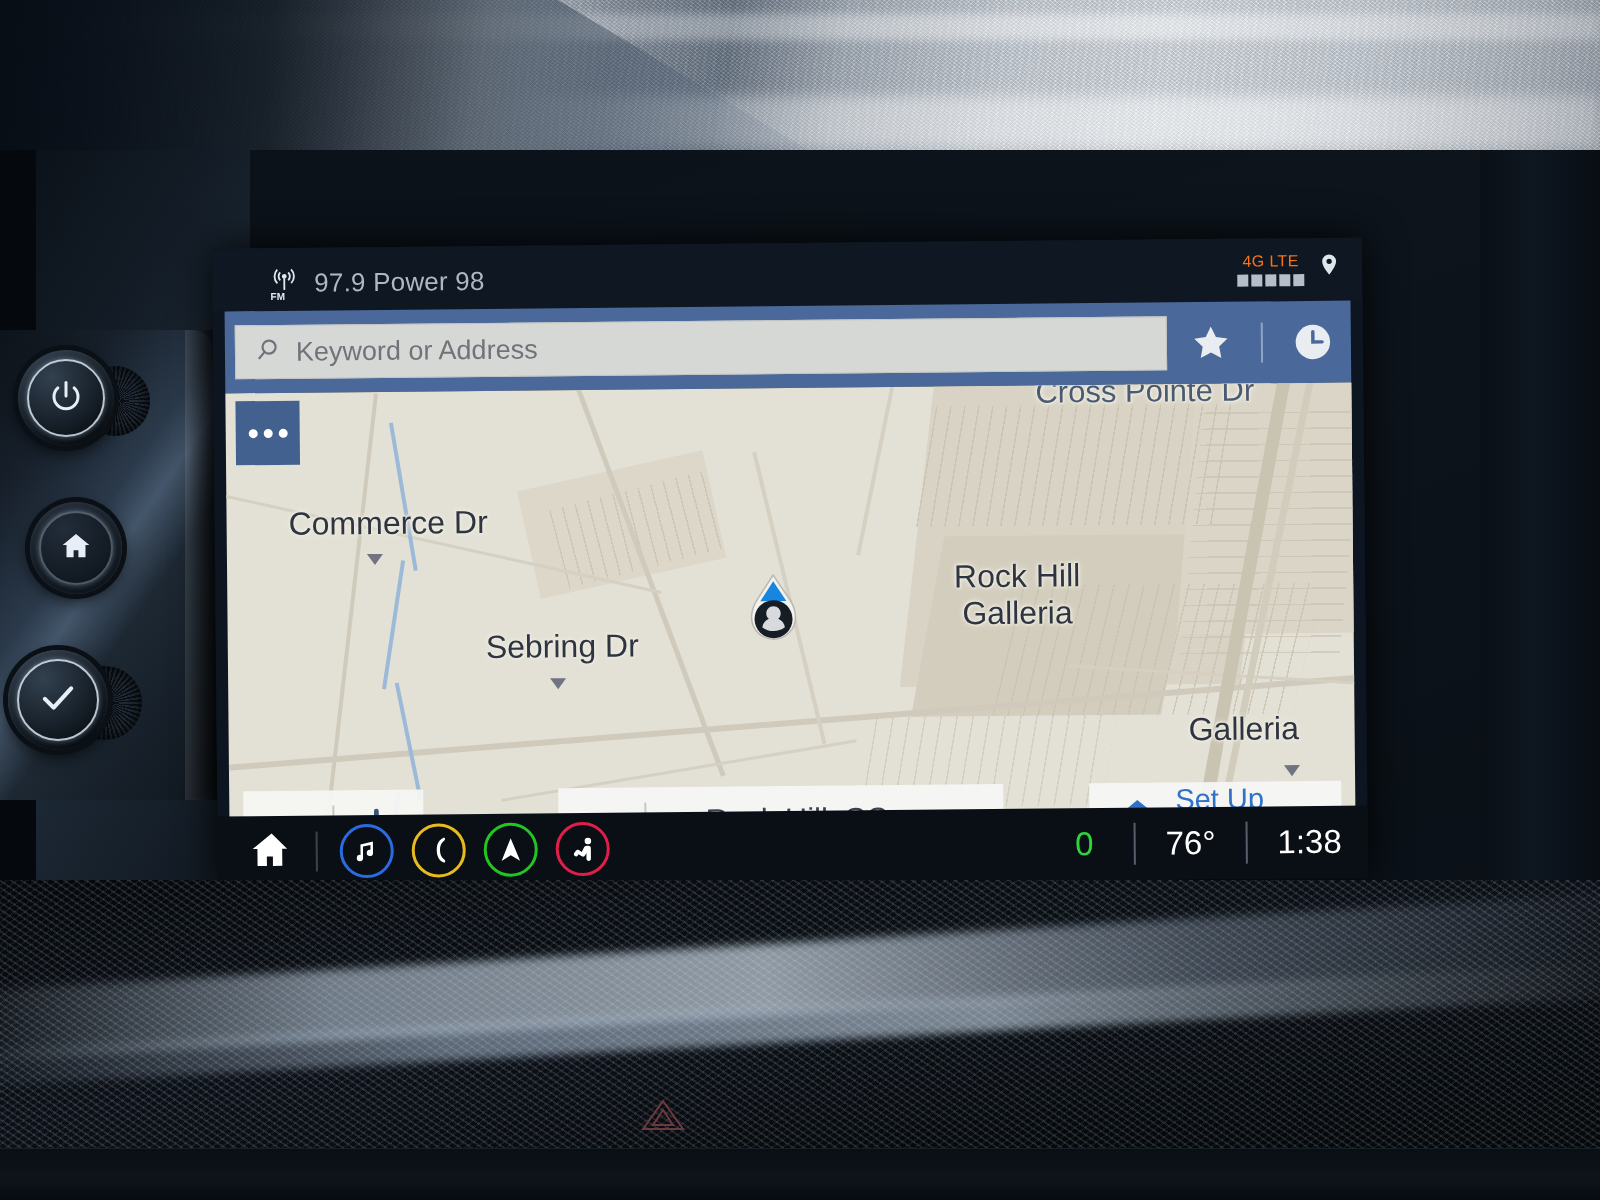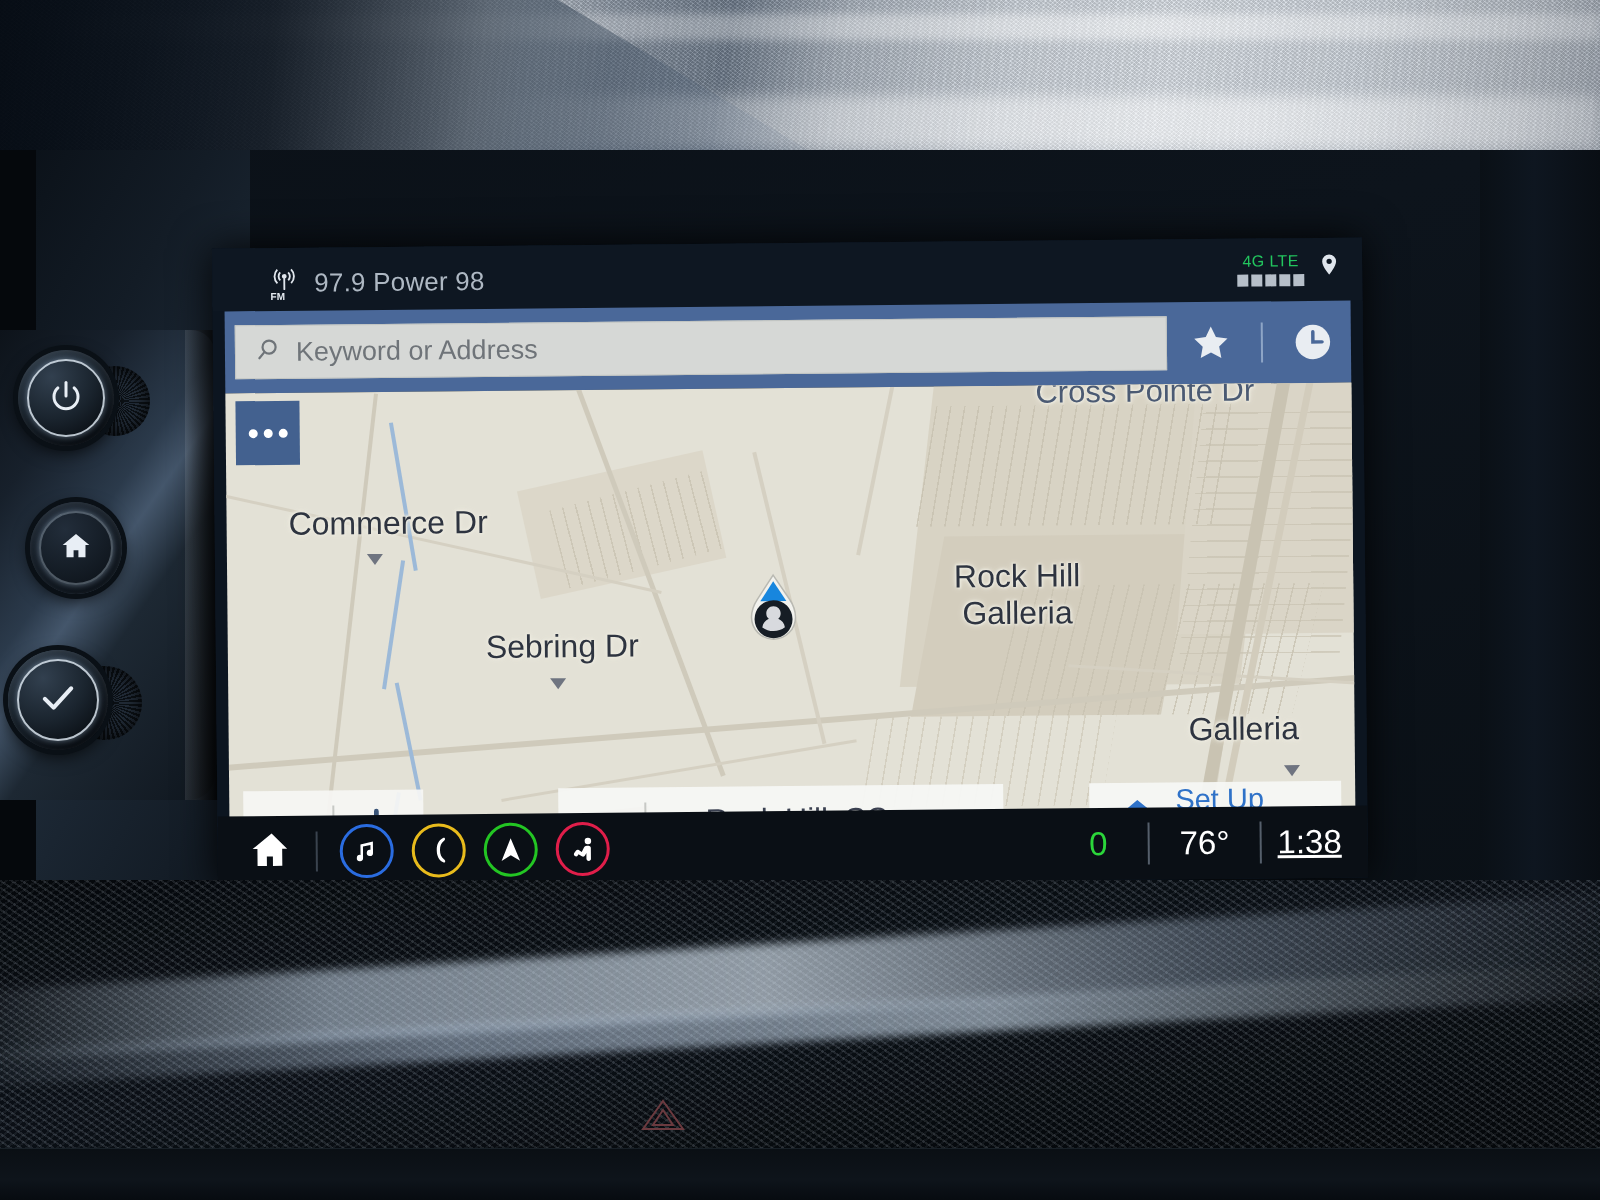--- a/index.html
+++ b/index.html
@@ -111,21 +111,21 @@
   }
   .sb-left { position:absolute; left:58px; top:18px; display:flex; align-items:center; gap:14px; }
   .fm-icon { position:relative; width:30px; height:34px; color:#dfe5ec; }
   .fm-tag {
     position:absolute; left:0; bottom:-2px; font-size:10px; font-weight:bold;
     letter-spacing:.3px; color:#e4eaf0;
   }
   .sb-station { font-size:26px; color:#aeb8c3; letter-spacing:.2px; }
   .sb-right { position:absolute; right:22px; top:14px; display:flex; align-items:flex-end; gap:14px; }
   .lte-block { display:flex; flex-direction:column; align-items:center; gap:4px; }
-  .lte-label { font-size:16px; color:#22c55e; letter-spacing:.4px; }
+  .lte-label { font-size:16px; color:#f97316; letter-spacing:.4px; }
   .bars { display:flex; gap:3px; }
   .bars i { display:block; width:11px; height:12px; background:#b6bfc9; }
   .pin-icon { color:#dfe5ec; }
 
   
   .searchbar {
     position:absolute; left:12px; top:63px; width:1126px; height:82px;
     background:#4a6899; display:flex; align-items:center; padding:0 10px;
   }
   .search-field {
@@ -197,21 +197,21 @@
   .tb-div { width:2px; height:40px; background:#3a434e; margin:0 22px; }
   .tb-circle {
     width:54px; height:54px; border-radius:50%; border:3px solid #fff;
     display:flex; align-items:center; justify-content:center; margin-right:18px;
     color:#fff;
   }
   .tb-right { margin-left:auto; display:flex; align-items:center; padding-right:26px; }
   .tb-count { font-size:33px; color:#2bd63a; padding:0 40px; }
   .tb-vdiv { width:2px; height:42px; background:#555f6b; }
   .tb-temp { font-size:33px; color:#fff; padding:0 30px; }
-  .tb-time { font-size:33px; color:#fff; padding-left:16px;text-decoration:underline; }
+  .tb-time { font-size:33px; color:#fff; padding-left:30px; }
 
   
   .trim-lower {
     position:absolute; left:0; top:880px; width:1600px; height:320px;
     background: linear-gradient(172deg, #080d13 0%, #0d141c 22%, #111923 45%, #0a1016 70%, #060a0f 100%);
   }
   .trim-lower::before {
     content:""; position:absolute; inset:0;
     background-image:
       repeating-linear-gradient(34deg, rgba(255,255,255,.085) 0 2px, rgba(0,0,0,.24) 2px 6px),

